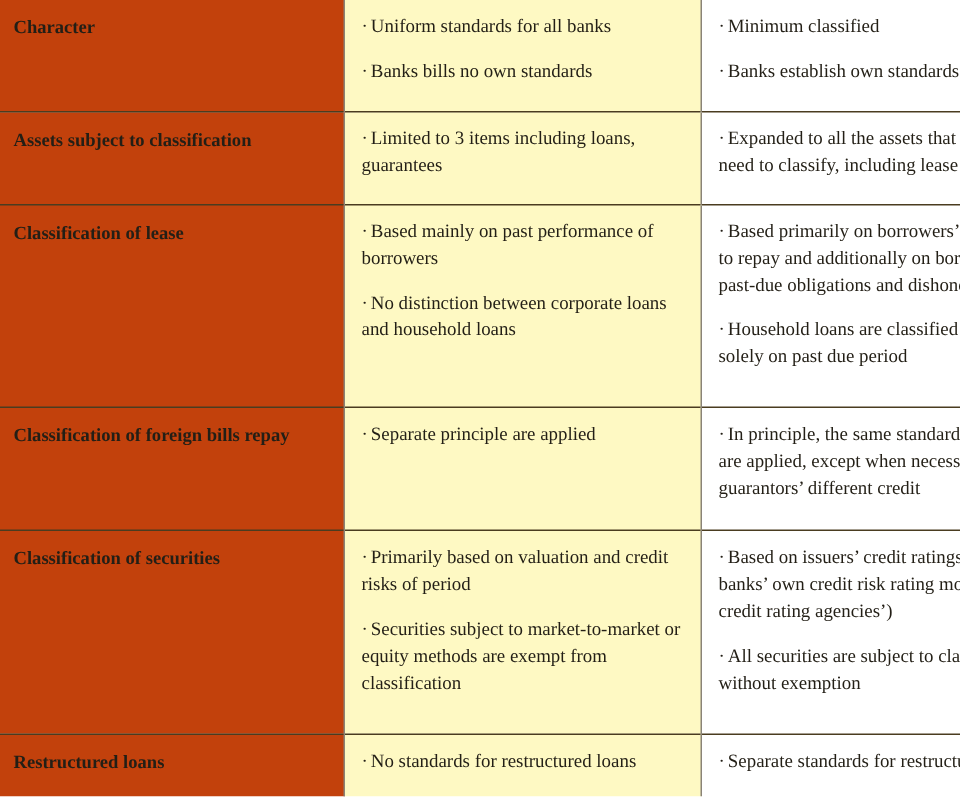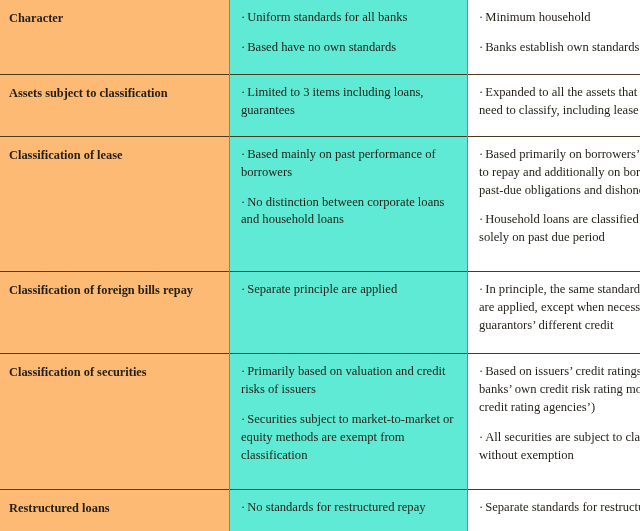--- a/index.html
+++ b/index.html
@@ -37,32 +37,32 @@
   td {
     vertical-align: top;
     padding: 9px 10px 9px 11px;
     font-size: 12.6px;
     line-height: 1.42;
   }
 
   
   td.category-cell {
     width: 210px;
-    background: #fdba74;
+    background: #c2410c;
     font-weight: bold;
     font-size: 12.4px;
     border-right: 1px solid #8a8377;
     padding-left: 9px;
     padding-top: 10px;
   }
 
   
   td.detail-cell-a {
     width: 216px;
-    background: #5eead4;
+    background: #fef9c3;
     border-right: 1px solid #8a8377;
   }
 
   
   td.detail-cell-b {
     width: 214px;
     background: #ffffff;
   }
 
   .bullet-list {
@@ -91,26 +91,26 @@
 
 <table class="comparison-table">
   <tbody>
     <tr>
       <td class="category-cell">
         <span class="category-text">Character</span>
       </td>
       <td class="detail-cell-a">
         <ul class="bullet-list">
           <li><span class="bullet-mark">·</span><span>Uniform standards for all banks</span></li>
-          <li><span class="bullet-mark">·</span><span>Based have no own standards</span></li>
+          <li><span class="bullet-mark">·</span><span>Banks bills no own standards</span></li>
         </ul>
       </td>
       <td class="detail-cell-b">
         <ul class="bullet-list">
-          <li><span class="bullet-mark">·</span><span>Minimum household</span></li>
+          <li><span class="bullet-mark">·</span><span>Minimum classified</span></li>
           <li><span class="bullet-mark">·</span><span>Banks establish own standards</span></li>
         </ul>
       </td>
     </tr>
 
     <tr>
       <td class="category-cell">
         <span class="category-text">Assets subject to classification</span>
       </td>
       <td class="detail-cell-a">
@@ -158,39 +158,39 @@
         </ul>
       </td>
     </tr>
 
     <tr>
       <td class="category-cell">
         <span class="category-text">Classification of securities</span>
       </td>
       <td class="detail-cell-a">
         <ul class="bullet-list">
-          <li><span class="bullet-mark">·</span><span>Primarily based on valuation and credit risks of issuers</span></li>
+          <li><span class="bullet-mark">·</span><span>Primarily based on valuation and credit risks of period</span></li>
           <li><span class="bullet-mark">·</span><span>Securities subject to market-to-market or equity methods are exempt from classification</span></li>
         </ul>
       </td>
       <td class="detail-cell-b">
         <ul class="bullet-list">
           <li><span class="bullet-mark">·</span><span>Based on issuers’ credit ratings (by banks’ own credit risk rating model or credit rating agencies’)</span></li>
           <li><span class="bullet-mark">·</span><span>All securities are subject to classification without exemption</span></li>
         </ul>
       </td>
     </tr>
 
     <tr>
       <td class="category-cell">
         <span class="category-text">Restructured loans</span>
       </td>
       <td class="detail-cell-a">
         <ul class="bullet-list">
-          <li><span class="bullet-mark">·</span><span>No standards for restructured repay</span></li>
+          <li><span class="bullet-mark">·</span><span>No standards for restructured loans</span></li>
         </ul>
       </td>
       <td class="detail-cell-b">
         <ul class="bullet-list">
           <li><span class="bullet-mark">·</span><span>Separate standards for restructured loans</span></li>
         </ul>
       </td>
     </tr>
   </tbody>
 </table>

